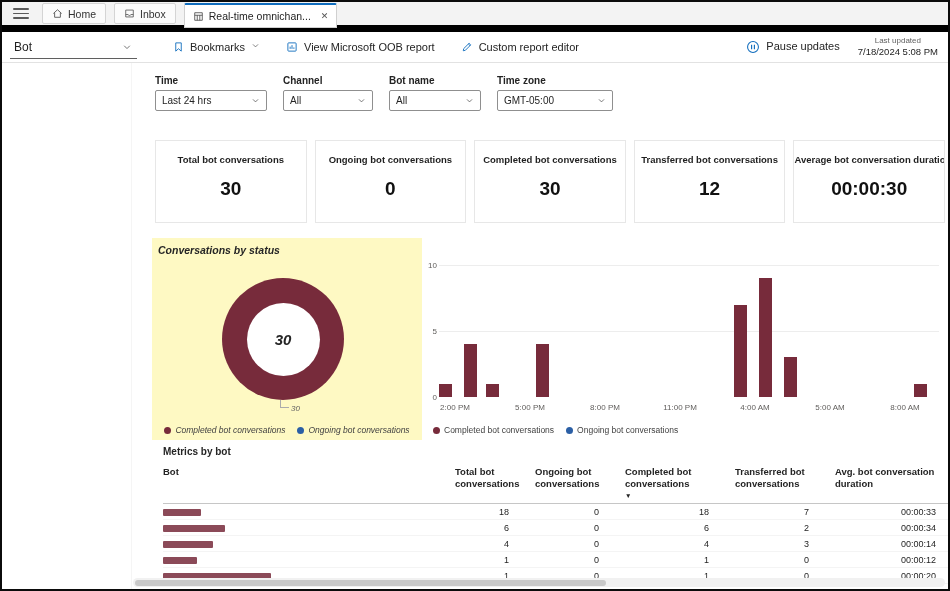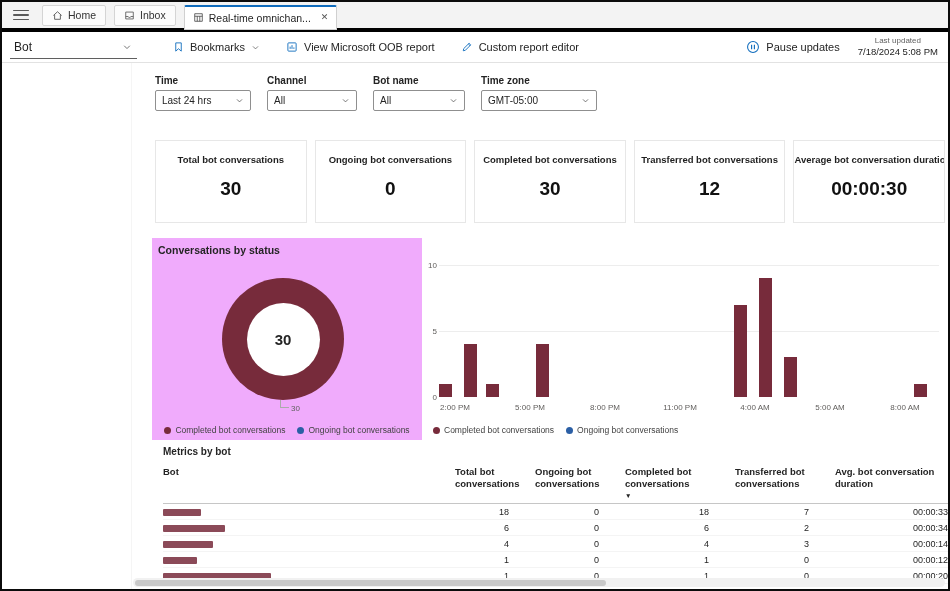--- a/index.html
+++ b/index.html
@@ -1,36 +1,36 @@
 <!DOCTYPE html>
 <html style="--maroon: #772b3b; --blue: #2b5fa5; --accent: #0f6cbd;"><head>
 <meta charset="utf-8">
 <style>
   * { margin:0; padding:0; box-sizing:border-box; }
   body { font-family:"Liberation Sans", sans-serif; background:#fff; }
   .screen { position:relative; width:950px; height:591px; border:2px solid #0b0b0b; background:#fff; overflow:hidden; }
 
   
   .tabstrip { position:absolute; top:0; left:0; right:0; height:30px; background:#f3f3f3;
-              border-bottom:4px solid #000000; display:flex; align-items:center; padding:0 6px; }
+              border-bottom:7px solid #000000; display:flex; align-items:center; padding:0 6px; }
   .hamburger { width:26px; height:20px; display:flex; flex-direction:column; justify-content:center; gap:3px; padding:0 5px; cursor:pointer; }
   .hamburger span { display:block; height:1.5px; background:#5a5a5a; border-radius:1px; }
   .tab { display:flex; align-items:center; gap:5px; height:21px; padding:0 9px; margin-left:8px;
          background:#fbfbfb; border:1px solid #d4d4d4; border-radius:2px; font-size:10.5px; color:#333; cursor:pointer; white-space:nowrap; }
   .tab-active { height:25px; background:#fff; border:1px solid #d0d0d0; border-top:2px solid var(--accent);
                 border-radius:2px 2px 0 0; padding:0 8px; color:#242424; position:relative; top:2px; }
   .tab-close { font-size:9px; color:#555; margin-left:5px; line-height:1; cursor:pointer; }
 
   
   .toolbar { position:absolute; top:30px; left:0; right:0; height:31px; background:#fff;
              border-bottom:1px solid #e2e2e2; display:flex; align-items:center; }
   .combobox { width:127px; margin-left:8px; height:23px; border-bottom:1px solid #5f5f5f;
               display:flex; align-items:center; justify-content:space-between; padding:0 5px 0 4px;
               font-size:12px; color:#1f1f1f; cursor:pointer; }
-  .tb-btn { display:flex; align-items:center; gap:6px; font-size:11px; color:#242424; cursor:pointer; margin-left:26px; white-space:nowrap; }
+  .tb-btn { display:flex; align-items:flex-start; gap:6px; font-size:11px; color:#242424; cursor:pointer; margin-left:26px; white-space:nowrap; }
   .tb-btn:first-of-type { margin-left:0; }
   .tb-group { display:flex; align-items:center; margin-left:36px; }
   .tb-right { margin-left:auto; display:flex; align-items:center; gap:18px; padding-right:10px; }
   .last-updated { display:flex; flex-direction:column; line-height:1.3;align-items:center; }
   .lu-label { font-size:8px; color:#616161; }
   .lu-value { font-size:9.5px; color:#242424; }
 
   
   .left-pane { position:absolute; top:61px; left:0; width:130px; bottom:0; background:#fff; border-right:1px solid #f5f5f5; }
 
@@ -42,21 +42,21 @@
                    font-size:10px; color:#242424; cursor:pointer; }
 
   
   .kpi-row { position:absolute; top:138px; left:153px; width:790px; display:flex; gap:8px; }
   .kpi-card { flex:1; height:83px; background:#fff; border:1px solid #e7e7e7; text-align:center; overflow:hidden; }
   .kpi-title { font-size:9.5px; font-weight:700; color:#1f1f1f; margin-top:13px; white-space:nowrap; }
   .kpi-value { font-size:19px; font-weight:600; color:#111; margin-top:13px; }
 
   
   .chart-title { font-size:10.5px; font-weight:700; color:#252525; padding:6px 6px; }
-  .donut-card { position:absolute; left:150px; top:236px; width:270px; height:202px; background:#f0abfc; }
+  .donut-card { position:absolute; left:150px; top:236px; width:270px; height:202px; background:#fef9c3;font-style:italic; }
   .donut { position:absolute; left:70px; top:40px; width:122px; height:122px; border-radius:50%;
            background:var(--maroon); display:flex; align-items:center; justify-content:center; cursor:pointer; }
   .donut-hole { width:73px; height:73px; border-radius:50%; background:#fff; display:flex; align-items:center; justify-content:center; }
   .donut-center { font-size:15px; font-weight:600; color:#252525; }
   .donut-callout { position:absolute; left:128px; top:162px; display:flex; align-items:flex-start; gap:2px; }
   .callout-line { width:9px; height:8px; border-left:1px solid #ababab; border-bottom:1px solid #ababab; }
   .callout-text { font-size:8px; color:#616161; margin-top:4px; }
   .legend { display:flex; align-items:center; gap:12px; font-size:8.5px; color:#424242; }
   .legend-item { display:inline-flex; align-items:center; gap:4px; cursor:pointer; }
   .dot { width:7px; height:7px; border-radius:50%; display:inline-block; }
@@ -76,21 +76,21 @@
   .table-title { position:absolute; left:161px; top:444px; font-size:10px; font-weight:700; color:#252525; }
   .bot-table { position:absolute; left:161px; top:464px; width:785px; }
   .thead, .trow { display:grid; grid-template-columns:292px 80px 90px 110px 100px 113px; }
   .thead { border-bottom:1px solid #c6c6c6; padding-bottom:3px; }
   .th { font-size:9.5px; font-weight:700; color:#242424; line-height:1.3; padding-right:10px; cursor:pointer; }
   .th:last-child { padding-right:0; }
   .sort-arrow { display:block; font-size:6.5px; color:#242424; margin-top:1px; }
   .trow { height:16px; align-items:center; border-bottom:1px solid #f4f4f4; cursor:pointer; }
   .td { font-size:9px; color:#242424; }
   .td-num { text-align:right; padding-right:26px; }
-  .td-last { padding-right:0; }
+  .td-last { padding-right:12px; }
   .redacted { display:inline-block; height:7px; border-radius:1px; background:var(--maroon);
               opacity:0.85; filter:blur(0.6px); vertical-align:middle; }
 
   
   .hscroll { position:absolute; left:131px; right:3px; bottom:2px; height:9px; background:#f1f1f1; border-radius:5px; }
   .hscroll-thumb { position:absolute; left:2px; top:1.5px; height:6px; width:58%; background:#c9c9c9; border-radius:3px; cursor:pointer; }
 
   svg { display:block; }
 </style>
 </head>
@@ -187,21 +187,21 @@
         <span class="lu-value">7/18/2024 5:08 PM</span>
       </div>
     </div>
   </div>
 
   <div class="left-pane"></div>
 
   <div class="filters">
     <div>
       <div class="filter-label">Time</div>
-      <div class="filter-select" style="width:96px">
+      <div class="filter-select" style="width:112px">
         <span>Last 24 hrs</span>
         <span>
             <svg width="9" height="9" viewBox="0 0 16 16">
               <path d="M3.5 6 L8 10.5 L12.5 6" fill="none" stroke="#555" stroke-width="1.4"></path>
             </svg>
           </span>
       </div>
     </div>
     <div>
       <div class="filter-label">Channel</div>

